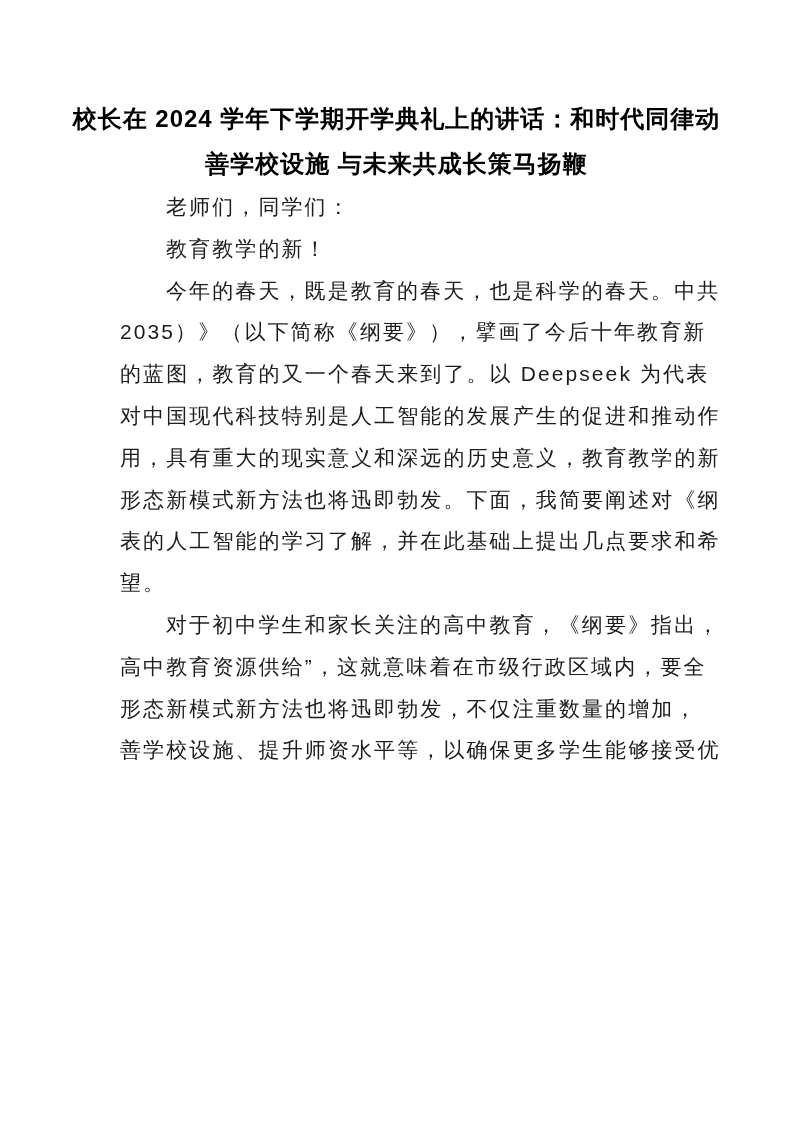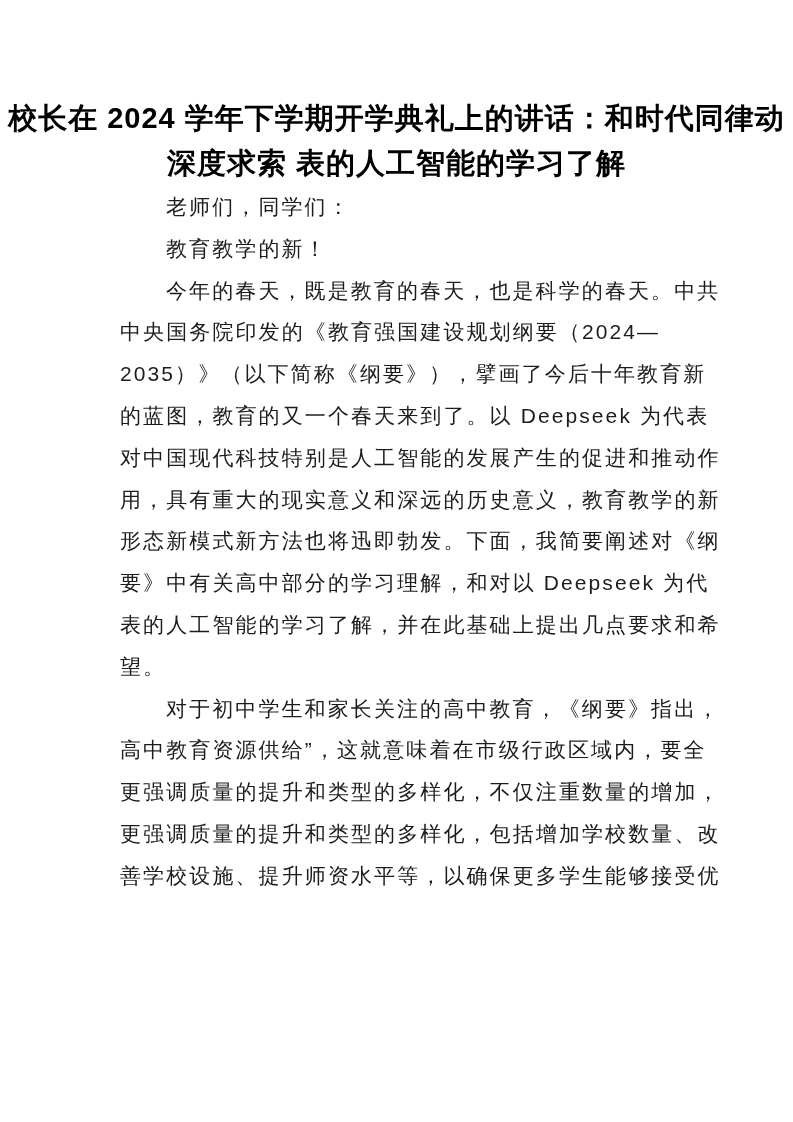--- a/index.html
+++ b/index.html
@@ -13,21 +13,21 @@
     height: 1122px;
     background: #ffffff;
     overflow: hidden;
     font-family: "Liberation Sans", sans-serif;
     -webkit-font-smoothing: antialiased;
   }
   .doc-title {
     margin: 0;
     padding-top: 96px;
     text-align: center;
-    font-size: 29px;
+    font-size: 24px;
     font-weight: bold;
     color: #000000;
     line-height: 45px;
     letter-spacing: 1px;
   }
   .doc-body {
     margin-left: 120px;
     width: 620px;
     font-size: 21px;
     color: #1c1c1c;
@@ -42,34 +42,31 @@
   .text-line.indent {
     text-indent: 46px;
   }
 </style>
 </head>
 <body>
 
 <div class="page">
   <h1 class="doc-title">
     <div class="title-line">校长在 2024 学年下学期开学典礼上的讲话：和时代同律动</div>
-    <div class="title-line">深度求索 表的人工智能的学习了解</div>
+    <div class="title-line">善学校设施 与未来共成长策马扬鞭</div>
   </h1>
   <div class="doc-body" id="doc-body">
       <div class="text-line indent">老师们，同学们：</div>
       <div class="text-line indent">教育教学的新！</div>
       <div class="text-line indent">今年的春天，既是教育的春天，也是科学的春天。中共</div>
-      <div class="text-line">中央国务院印发的《教育强国建设规划纲要（2024—</div>
       <div class="text-line">2035）》（以下简称《纲要》），擘画了今后十年教育新</div>
       <div class="text-line">的蓝图，教育的又一个春天来到了。以 Deepseek 为代表</div>
       <div class="text-line">对中国现代科技特别是人工智能的发展产生的促进和推动作</div>
       <div class="text-line">用，具有重大的现实意义和深远的历史意义，教育教学的新</div>
       <div class="text-line">形态新模式新方法也将迅即勃发。下面，我简要阐述对《纲</div>
-      <div class="text-line">要》中有关高中部分的学习理解，和对以 Deepseek 为代</div>
       <div class="text-line">表的人工智能的学习了解，并在此基础上提出几点要求和希</div>
       <div class="text-line">望。</div>
       <div class="text-line indent">对于初中学生和家长关注的高中教育，《纲要》指出，</div>
       <div class="text-line">高中教育资源供给”，这就意味着在市级行政区域内，要全</div>
-      <div class="text-line">更强调质量的提升和类型的多样化，不仅注重数量的增加，</div>
-      <div class="text-line">更强调质量的提升和类型的多样化，包括增加学校数量、改</div>
+      <div class="text-line">形态新模式新方法也将迅即勃发，不仅注重数量的增加，</div>
       <div class="text-line">善学校设施、提升师资水平等，以确保更多学生能够接受优</div>
     </div>
 </div>
 
 </body></html>

